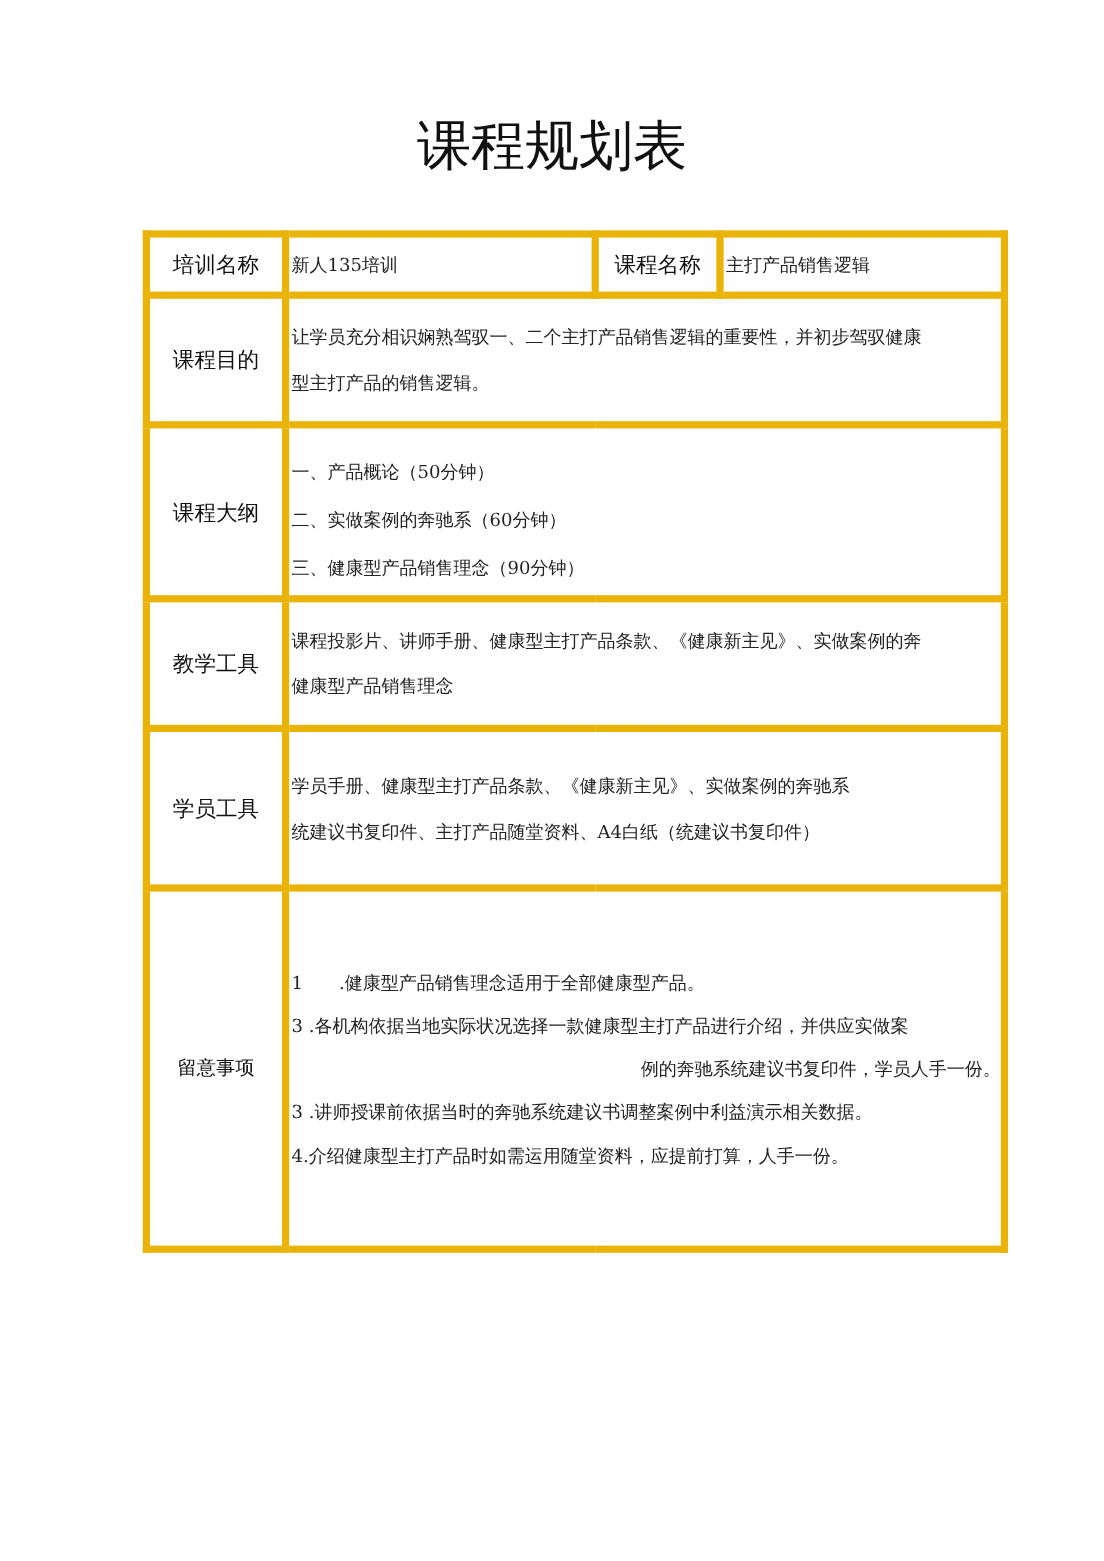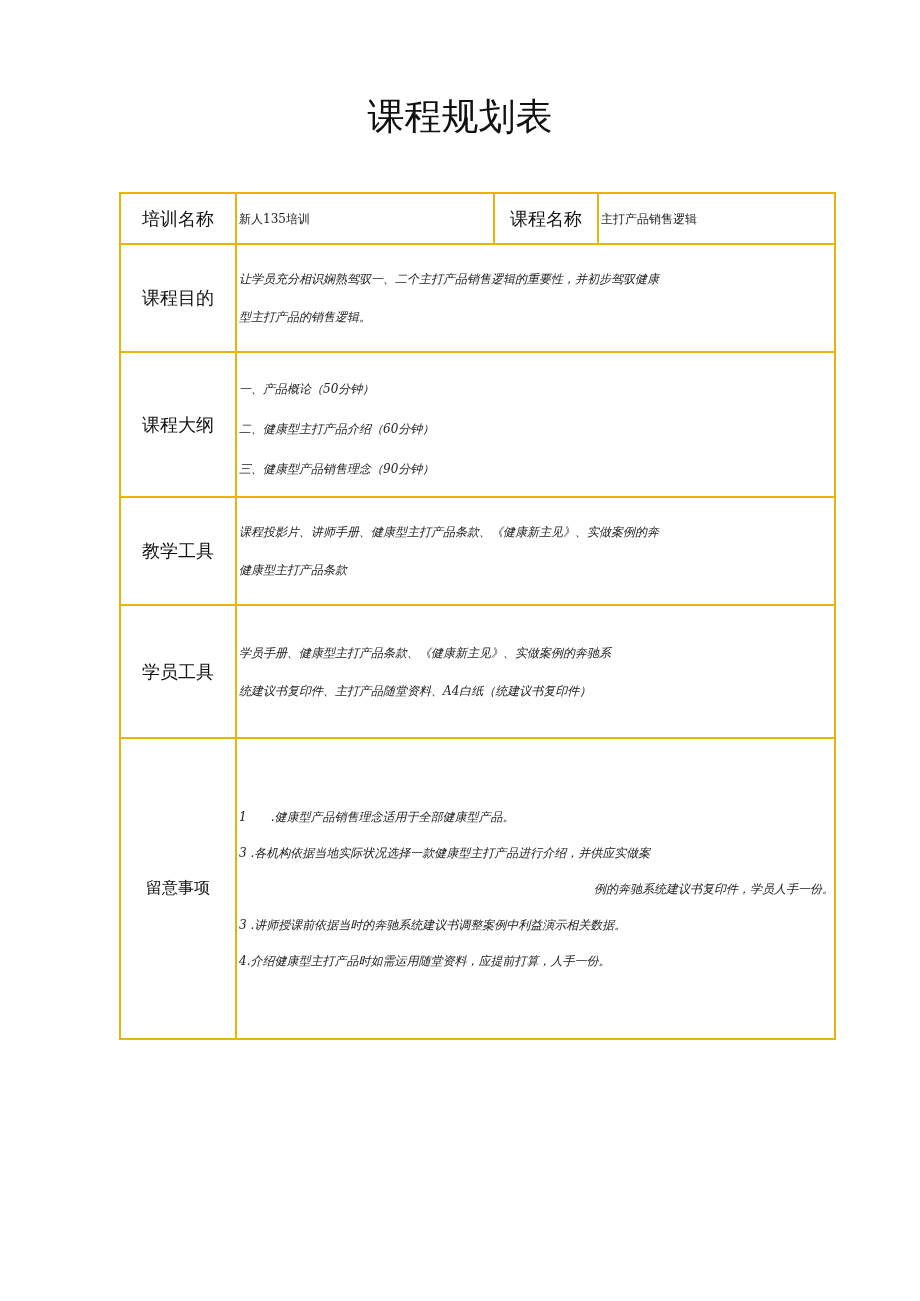--- a/index.html
+++ b/index.html
@@ -1,23 +1,23 @@
 <!DOCTYPE html>
 <html><head>
 <meta charset="utf-8">
 <style>
   html, body { margin: 0; padding: 0; background: #ffffff; }
   body { width: 920px; height: 1301px; position: relative; font-family: "DejaVu Serif", "Liberation Serif", serif; color: #1a1a1a; }
-  .title { position: absolute; top: 92px; left: 0; width: 920px; text-align: center; font-family: "DejaVu Sans", "Liberation Sans", sans-serif; font-size: 37px; color: #111; letter-spacing: 0px; }
+  .title { position: absolute; top: 92px; left: 0; width: 920px; text-align: center; font-family: "DejaVu Sans", "Liberation Sans", sans-serif; font-size: 45px; color: #111; letter-spacing: 0px; }
   table.plan { position: absolute; left: 119px; top: 192px; width: 715px; border-collapse: collapse; table-layout: fixed; }
-  table.plan td { border: 2px solid #eab308; padding: 0; vertical-align: middle; }
+  table.plan td { border: 6px solid #eab308; padding: 0; vertical-align: middle; }
   .lbl { font-family: "DejaVu Sans", "Liberation Sans", sans-serif; font-size: 18px; color: #111; text-align: center; }
   .lbl.small { font-size: 16px; font-weight: normal; }
-  .val { font-size: 12px; color: #222; padding-left: 2px !important; line-height: 38px; }
-  .val .line { display: block; white-space: nowrap; font-style: italic; }
+  .val { font-size: 15px; color: #222; padding-left: 2px !important; line-height: 38px; }
+  .val .line { display: block; white-space: nowrap; }
   .val.outline .line { line-height: 40px; }
   .val.notes .line { line-height: 36px; }
   .val.notes .indent { padding-left: 18px; text-align: right; }
 </style>
 </head>
 <body>
 
 <div class="title">课程规划表</div>
 
 <table class="plan">
@@ -38,29 +38,29 @@
     <td class="lbl">课程目的</td>
     <td class="val" colspan="3">
       <span class="line">让学员充分相识娴熟驾驭一、二个主打产品销售逻辑的重要性，并初步驾驭健康</span>
       <span class="line">型主打产品的销售逻辑。</span>
     </td>
   </tr>
   <tr style="height:145px">
     <td class="lbl">课程大纲</td>
     <td class="val outline" colspan="3" style="vertical-align:top;padding-top:16px">
       <span class="line">一、产品概论（50分钟）</span>
-      <span class="line">二、健康型主打产品介绍（60分钟）</span>
+      <span class="line">二、实做案例的奔驰系（60分钟）</span>
       <span class="line">三、健康型产品销售理念（90分钟）</span>
     </td>
   </tr>
   <tr style="height:108px">
     <td class="lbl">教学工具</td>
     <td class="val" colspan="3">
       <span class="line">课程投影片、讲师手册、健康型主打产品条款、《健康新主见》、实做案例的奔</span>
-      <span class="line">健康型主打产品条款</span>
+      <span class="line">健康型产品销售理念</span>
     </td>
   </tr>
   <tr style="height:133px">
     <td class="lbl">学员工具</td>
     <td class="val" colspan="3">
       <span class="line">学员手册、健康型主打产品条款、《健康新主见》、实做案例的奔驰系</span>
       <span class="line">统建议书复印件、主打产品随堂资料、A4白纸（统建议书复印件）</span>
     </td>
   </tr>
   <tr style="height:301px">

